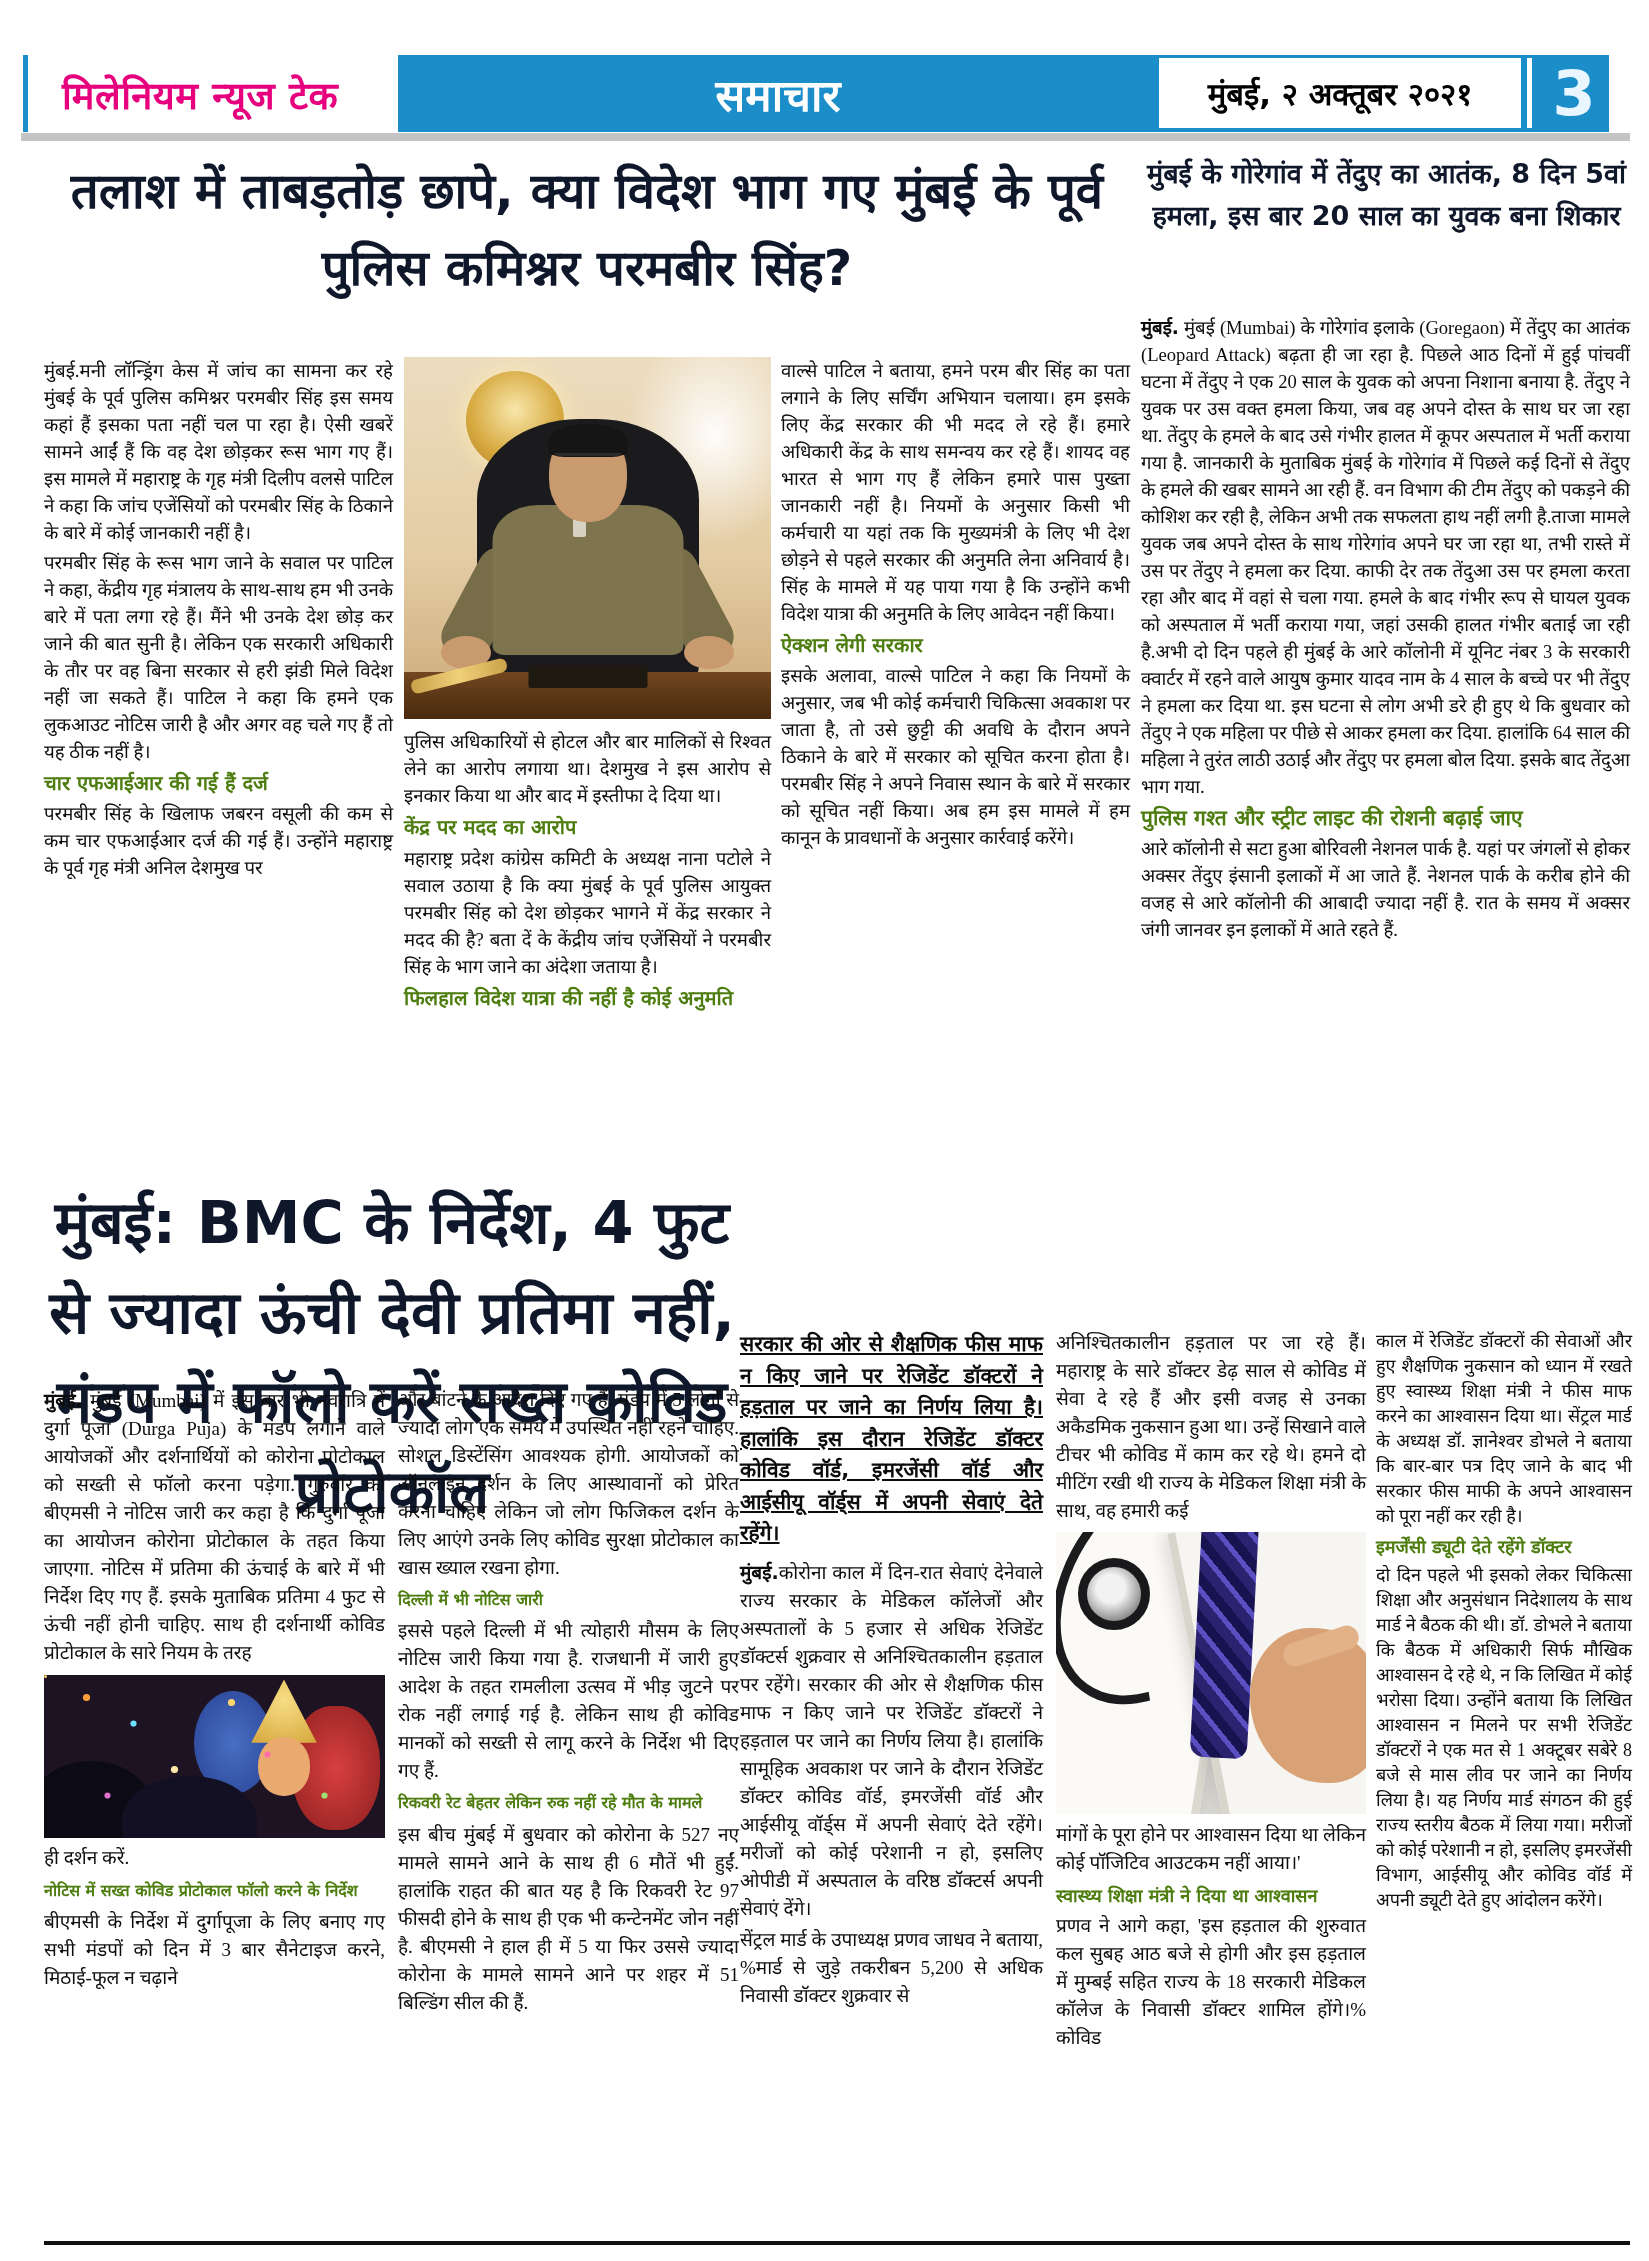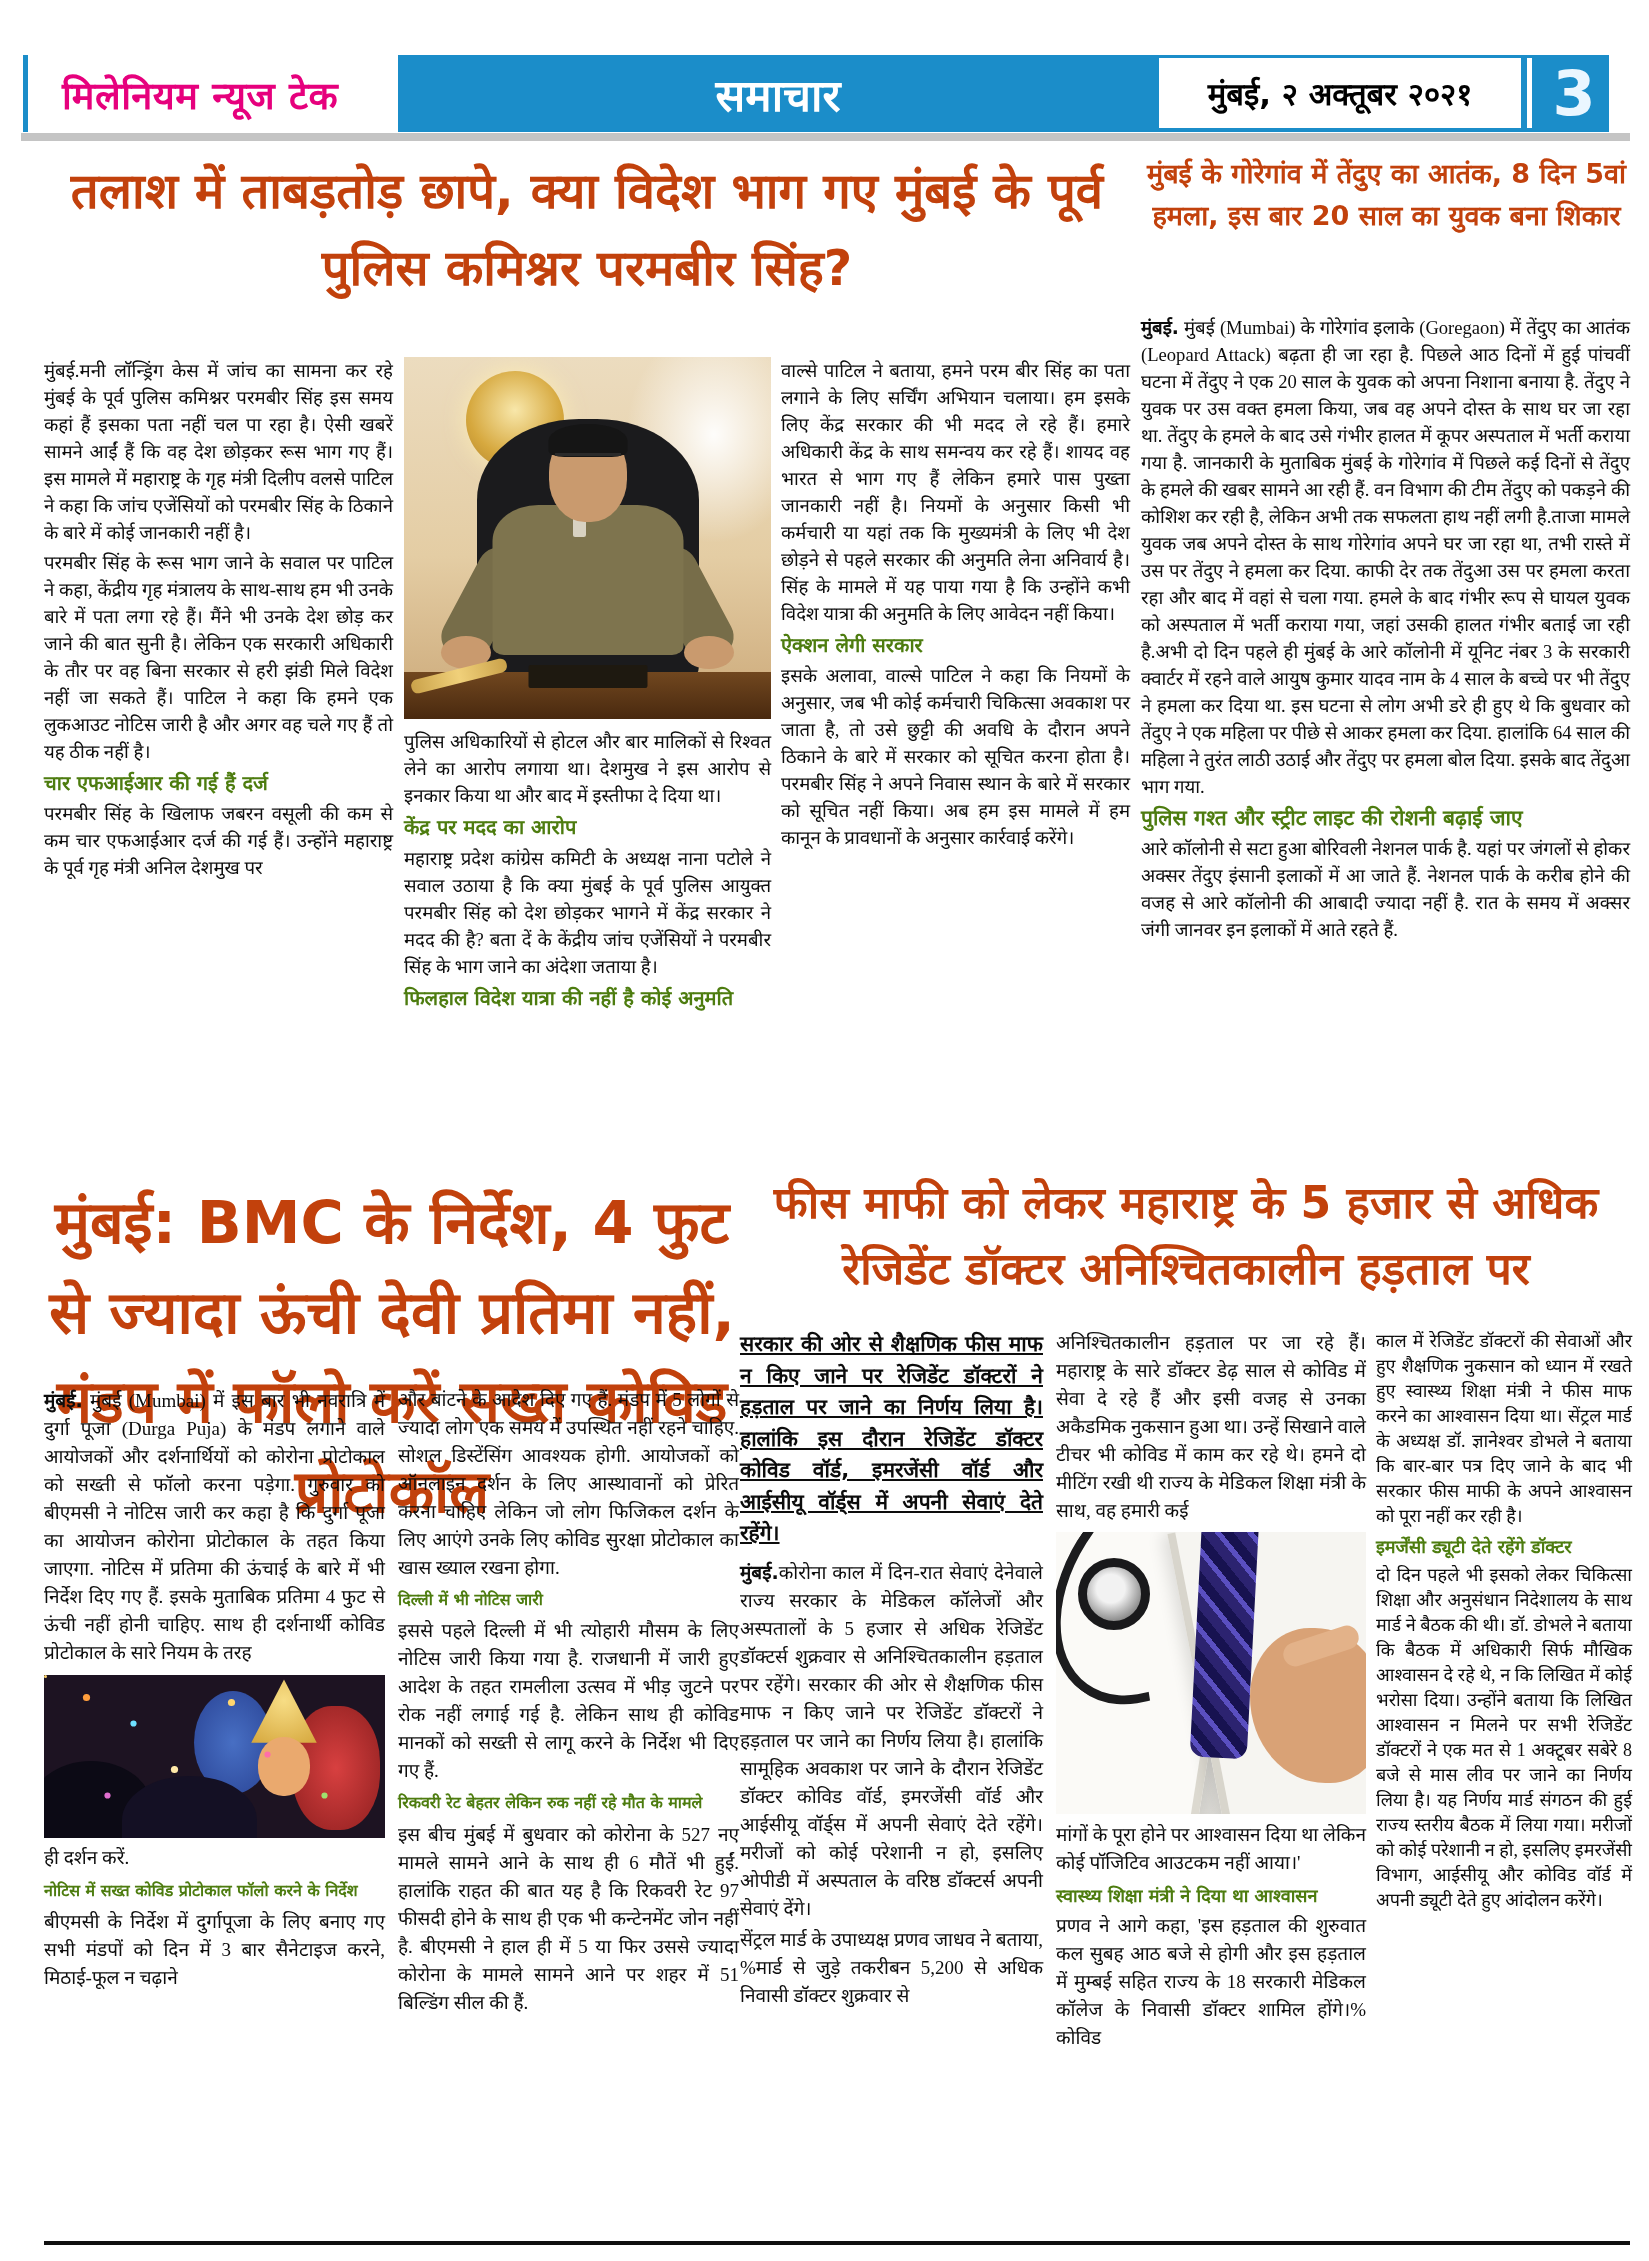--- a/index.html
+++ b/index.html
@@ -26,21 +26,21 @@
   .date-box{left:1159px;top:58px;width:362px;height:70px;background:#ffffff;display:flex;align-items:center;justify-content:center;
     font-family:"DejaVu Sans","Liberation Sans",sans-serif;font-weight:800;font-size:31px;color:#000;}
   .dbl-rule{left:1525px;top:58px;width:9.3px;height:70px;background:#fff;
     border-left:2.6px solid var(--brand-blue);border-right:2.6px solid var(--brand-blue);}
   .page-num{left:1539px;top:55px;width:70px;height:77px;background:var(--brand-blue);display:flex;align-items:center;justify-content:center;
     font-family:"DejaVu Sans","Liberation Sans",sans-serif;font-weight:800;font-size:62px;color:#eaf6ff;}
   .gray-bar{left:21px;top:133px;width:1609px;height:8.3px;background:var(--bar-gray);}
   .bottom-rule{left:44px;top:2241px;width:1586px;height:3.6px;background:#101010;}
 
   
-  .headline{font-family:"DejaVu Sans","Liberation Sans",sans-serif;font-weight:800;color:#c2410c;text-align:center;}
+  .headline{font-family:"DejaVu Sans","Liberation Sans",sans-serif;font-weight:800;color:#0f172a;text-align:center;}
   .body-text{text-align:justify;color:#0c0c0c;}
   .body-text p{margin-bottom:3.1px;}
   .lead{font-weight:bold;font-family:"DejaVu Sans","Liberation Sans",sans-serif;}
   .subhead{font-family:"DejaVu Sans","Liberation Sans",sans-serif;font-weight:800;color:#4d7c0f;
     text-align:left;margin:5.2px 0 4.1px 0;}
 
   
   .a1{left:44px;top:153px;width:1086px;height:1014px;}
   .a1 .headline{font-size:49px;line-height:1.58;}
   .a1-col1{left:0;top:204px;width:349px;font-size:18.6px;line-height:27px;}
@@ -214,21 +214,20 @@
   <div class="abs a3-col2 body-text">
     <p>और बांटने के आदेश दिए गए हैं. मंडप में 5 लोगों से ज्यादा लोग एक समय में उपस्थित नहीं रहने चाहिए. सोशल डिस्टेंसिंग आवश्यक होगी. आयोजकों को ऑनलाइन दर्शन के लिए आस्थावानों को प्रेरित करना चाहिए लेकिन जो लोग फिजिकल दर्शन के लिए आएंगे उनके लिए कोविड सुरक्षा प्रोटोकाल का खास ख्याल रखना होगा.</p>
     <div class="subhead">दिल्ली में भी नोटिस जारी</div>
     <p>इससे पहले दिल्ली में भी त्योहारी मौसम के लिए नोटिस जारी किया गया है. राजधानी में जारी हुए आदेश के तहत रामलीला उत्सव में भीड़ जुटने पर रोक नहीं लगाई गई है. लेकिन साथ ही कोविड मानकों को सख्ती से लागू करने के निर्देश भी दिए गए हैं.</p>
     <div class="subhead">रिकवरी रेट बेहतर लेकिन रुक नहीं रहे मौत के मामले</div>
     <p>इस बीच मुंबई में बुधवार को कोरोना के 527 नए मामले सामने आने के साथ ही 6 मौतें भी हुईं. हालांकि राहत की बात यह है कि रिकवरी रेट 97 फीसदी होने के साथ ही एक भी कन्टेनमेंट जोन नहीं है. बीएमसी ने हाल ही में 5 या फिर उससे ज्यादा कोरोना के मामले सामने आने पर शहर में 51 बिल्डिंग सील की हैं.</p>
   </div>
 </div>
 
 <div class="abs a4">
-  <div class="headline">फीस माफी को लेकर महाराष्ट्र के 5 हजार से अधिक रेजिडेंट डॉक्टर अनिश्चितकालीन हड़ताल पर</div>
 
   <div class="abs a4-col1 body-text">
     <div class="intro-box">सरकार की ओर से शैक्षणिक फीस माफ न किए जाने पर रेजिडेंट डॉक्टरों ने हड़ताल पर जाने का निर्णय लिया है। हालांकि इस दौरान रेजिडेंट डॉक्टर कोविड वॉर्ड, इमरजेंसी वॉर्ड और आईसीयू वॉर्ड्स में अपनी सेवाएं देते रहेंगे।</div>
     <p><b class="lead">मुंबई.</b><span>कोरोना काल में दिन-रात सेवाएं देनेवाले राज्य सरकार के मेडिकल कॉलेजों और अस्पतालों के 5 हजार से अधिक रेजिडेंट डॉक्टर्स शुक्रवार से अनिश्चितकालीन हड़ताल पर रहेंगे। सरकार की ओर से शैक्षणिक फीस माफ न किए जाने पर रेजिडेंट डॉक्टरों ने हड़ताल पर जाने का निर्णय लिया है। हालांकि सामूहिक अवकाश पर जाने के दौरान रेजिडेंट डॉक्टर कोविड वॉर्ड, इमरजेंसी वॉर्ड और आईसीयू वॉर्ड्स में अपनी सेवाएं देते रहेंगे। मरीजों को कोई परेशानी न हो, इसलिए ओपीडी में अस्पताल के वरिष्ठ डॉक्टर्स अपनी सेवाएं देंगे।</span></p>
     <p>सेंट्रल मार्ड के उपाध्यक्ष प्रणव जाधव ने बताया, %मार्ड से जुड़े तकरीबन 5,200 से अधिक निवासी डॉक्टर शुक्रवार से</p>
   </div>
 
   <div class="abs a4-col2 body-text">
     <p>अनिश्चितकालीन हड़ताल पर जा रहे हैं। महाराष्ट्र के सारे डॉक्टर डेढ़ साल से कोविड में सेवा दे रहे हैं और इसी वजह से उनका अकैडमिक नुकसान हुआ था। उन्हें सिखाने वाले टीचर भी कोविड में काम कर रहे थे। हमने दो मीटिंग रखी थी राज्य के मेडिकल शिक्षा मंत्री के साथ, वह हमारी कई</p>
     <div class="photo photo-doctor">

